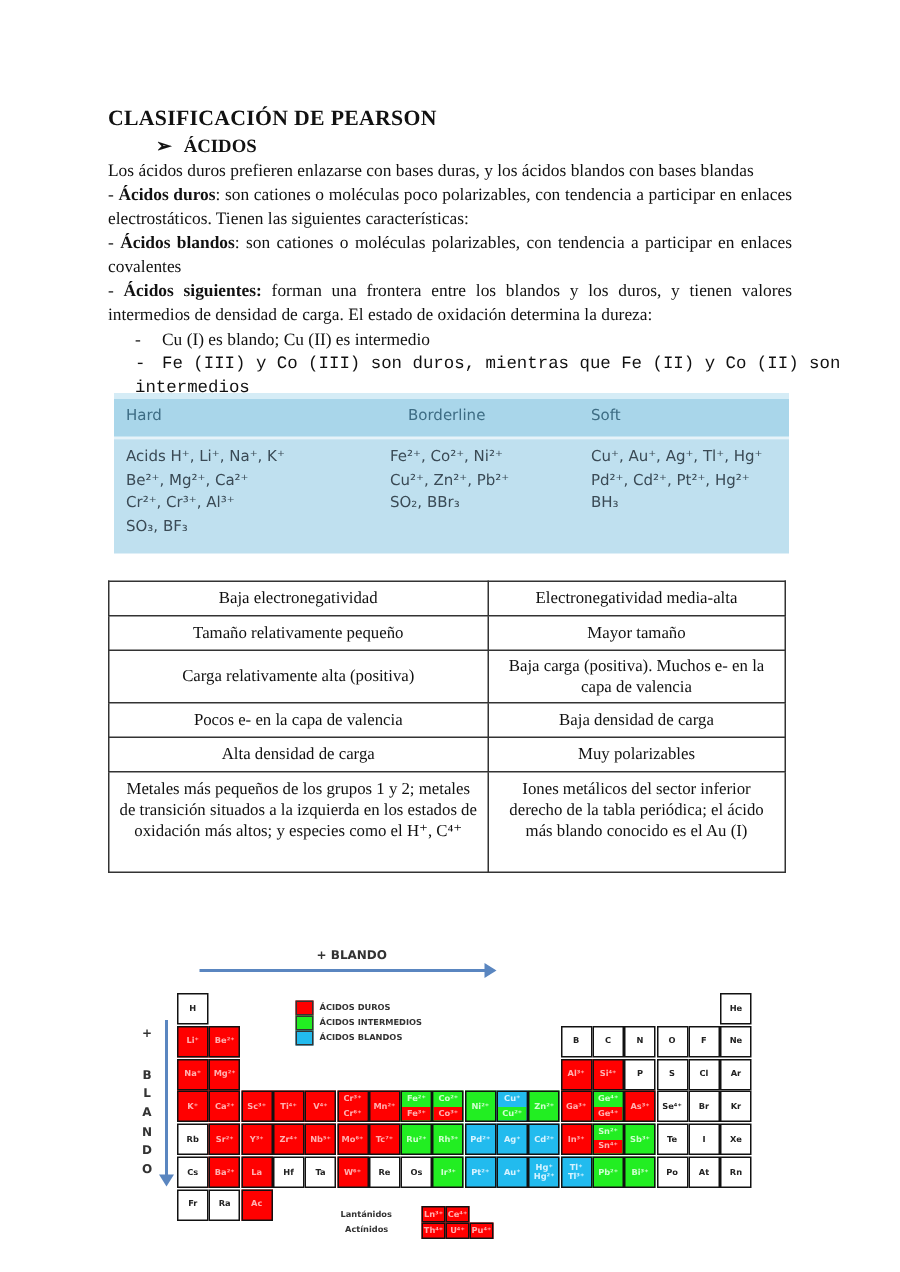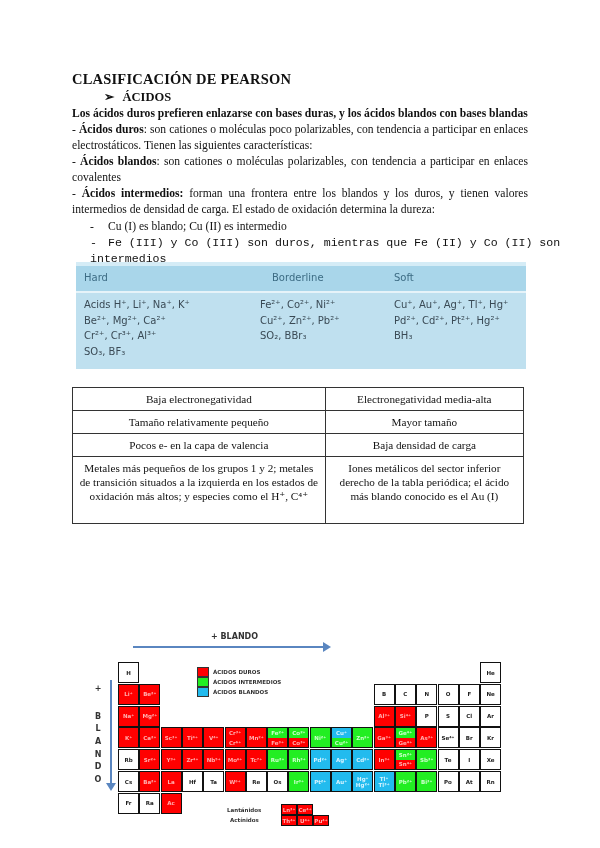--- a/index.html
+++ b/index.html
@@ -46,32 +46,32 @@
 </head>
 <body>
 
 <div class="page">
 
   <div class="title">CLASIFICACIÓN DE PEARSON</div>
   <div class="subtitle">
     <span class="arrow">➢</span><span>ÁCIDOS</span>
   </div>
 
-  <div class="para" style="top:106px;font-weight:bold;">Los ácidos duros prefieren enlazarse con bases duras, y los ácidos blandos con bases blandas</div>
+  <div class="para" style="top:106px;">Los ácidos duros prefieren enlazarse con bases duras, y los ácidos blandos con bases blandas</div>
 
   <div class="para" style="top:122px;">
     <span>- </span><b>Ácidos duros</b><span>:</span><span> son cationes o moléculas poco polarizables, con tendencia a participar en enlaces electrostáticos. Tienen las siguientes características:</span>
   </div>
 
   <div class="para" style="top:154px;">
     <span>- </span><b>Ácidos blandos</b><span>:</span><span> son cationes o moléculas polarizables, con tendencia a participar en enlaces covalentes</span>
   </div>
 
   <div class="para" style="top:186px;">
-    <span>- </span><b>Ácidos intermedios:</b><span></span><span> forman una frontera entre los blandos y los duros, y tienen valores intermedios de densidad de carga. El estado de oxidación determina la dureza:</span>
+    <span>- </span><b>Ácidos siguientes:</b><span></span><span> forman una frontera entre los blandos y los duros, y tienen valores intermedios de densidad de carga. El estado de oxidación determina la dureza:</span>
   </div>
 
   <div class="bullet" style="top:219px;"><span class="dash">-</span><span>Cu (I) es blando; Cu (II) es intermedio</span></div>
   <div class="bullet" style="top:235px;font-family:Liberation Mono, monospace;"><span class="dash">-</span><span>Fe (III) y Co (III) son duros, mientras que Fe (II) y Co (II) son intermedios</span></div>
 
   <div class="hsab">
     <div class="topbar"></div>
     <div class="hdr">
       <span style="left:8px;">Hard</span>
       <span style="left:196px;">Borderline</span>
@@ -99,22 +99,30 @@
     <tbody>
     <tr>
       <td>Baja electronegatividad</td>
       <td>Electronegatividad media-alta</td>
     </tr>
     <tr>
       <td>Tamaño relativamente pequeño</td>
       <td>Mayor tamaño</td>
     </tr>
     <tr>
+      <td style="height:34px;">Carga relativamente alta (positiva)</td>
+      <td style="height:34px;">Baja carga (positiva). Muchos e- en la capa de valencia</td>
+    </tr>
+    <tr>
       <td>Pocos e- en la capa de valencia</td>
       <td>Baja densidad de carga</td>
+    </tr>
+    <tr>
+      <td>Alta densidad de carga</td>
+      <td>Muy polarizables</td>
     </tr>
     <tr>
       <td style="height:62px;vertical-align:top;padding-top:4px;">Metales más pequeños de los grupos 1 y 2; metales de transición situados a la izquierda en los estados de oxidación más altos; y especies como el H⁺, C⁴⁺</td>
       <td style="height:62px;vertical-align:top;padding-top:4px;">Iones metálicos del sector inferior derecho de la tabla periódica; el ácido más blando conocido es el Au (I)</td>
     </tr>
   </tbody>
     </table>
 
   <div class="pt" id="pt">
     <div class="blando-label">+ BLANDO</div>

